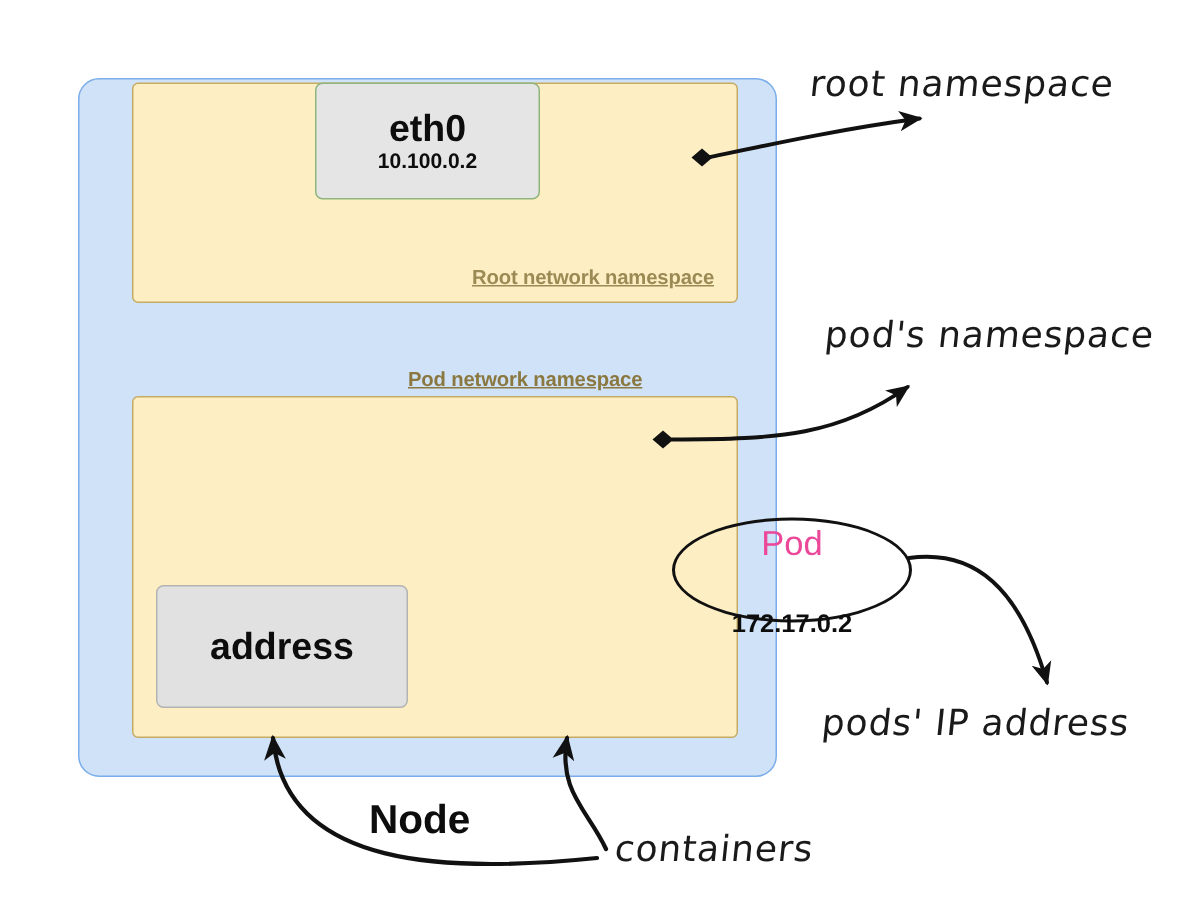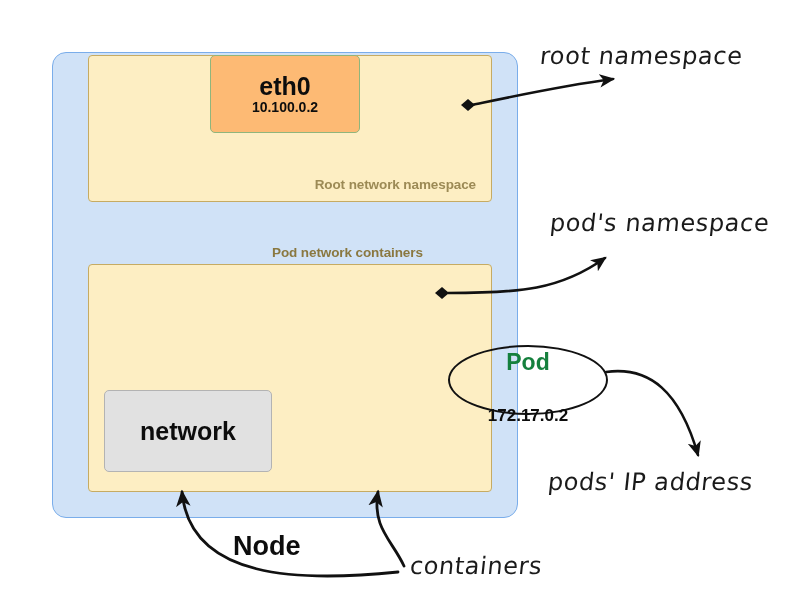--- a/index.html
+++ b/index.html
@@ -49,39 +49,40 @@
     width: 404px;
     height: 228px;
   }
   .ns-caption {
     position: absolute;
     font-size: 13.5px;
     font-weight: bold;
     color: #9c8a55;
     letter-spacing: -0.1px;
     white-space: nowrap;
+    text-decoration: underline;
   }
   .ns-caption-root {
     right: 15px;
     bottom: 9px;
   }
   .ns-caption-pod {
     left: 272px;
     top: 245px;
     color: #8a7840;
   }
 
   
   .eth0-box {
     position: absolute;
     left: 210px;
     top: 55px;
     width: 150px;
     height: 78px;
-    background: #fdba74;
+    background: #e5e5e5;
     border: 1.5px solid #8fb57c;
     border-radius: 5px;
     box-sizing: border-box;
     display: flex;
     flex-direction: column;
     align-items: center;
     justify-content: center;
     gap: 1px;
   }
   .eth0-title {
@@ -134,36 +135,36 @@
   .pod-text {
     position: absolute;
     left: 462px;
     top: 350px;
     width: 132px;
     text-align: center;
     pointer-events: none;
   }
   .pod-title {
     font-size: 23px;
-    font-weight: bold;
-    color: #15803d;
+    font-weight: normal;
+    color: #ec4899;
     line-height: 1.1;
   }
   .pod-ip {
     font-size: 17px;
     font-weight: bold;
     color: #0d0d0d;
     line-height: 1.1;
     margin-top: 32px;
   }
 
   
   .node-caption {
     position: absolute;
-    left: 233px;
+    left: 246px;
     top: 531px;
     font-size: 27px;
     font-weight: bold;
     color: #0d0d0d;
     white-space: nowrap;
   }
 
   
   .hand {
     position: absolute;
@@ -198,26 +199,26 @@
 
   <div class="ns-box ns-root">
     <span class="ns-caption ns-caption-root">Root network namespace</span>
   </div>
 
   <div class="eth0-box">
     <span class="eth0-title">eth0</span>
     <span class="eth0-ip">10.100.0.2</span>
   </div>
 
-  <span class="ns-caption ns-caption-pod">Pod network containers</span>
+  <span class="ns-caption ns-caption-pod">Pod network namespace</span>
 
   <div class="ns-box ns-pod"></div>
 
   <div class="container-box busybox">
-    <span class="container-label">network</span>
+    <span class="container-label">address</span>
   </div>
 
   <div class="pod-ellipse"></div>
   <div class="pod-text">
     <div class="pod-title">Pod</div>
     <div class="pod-ip">172.17.0.2</div>
   </div>
 
   <span class="node-caption">Node</span>
 

